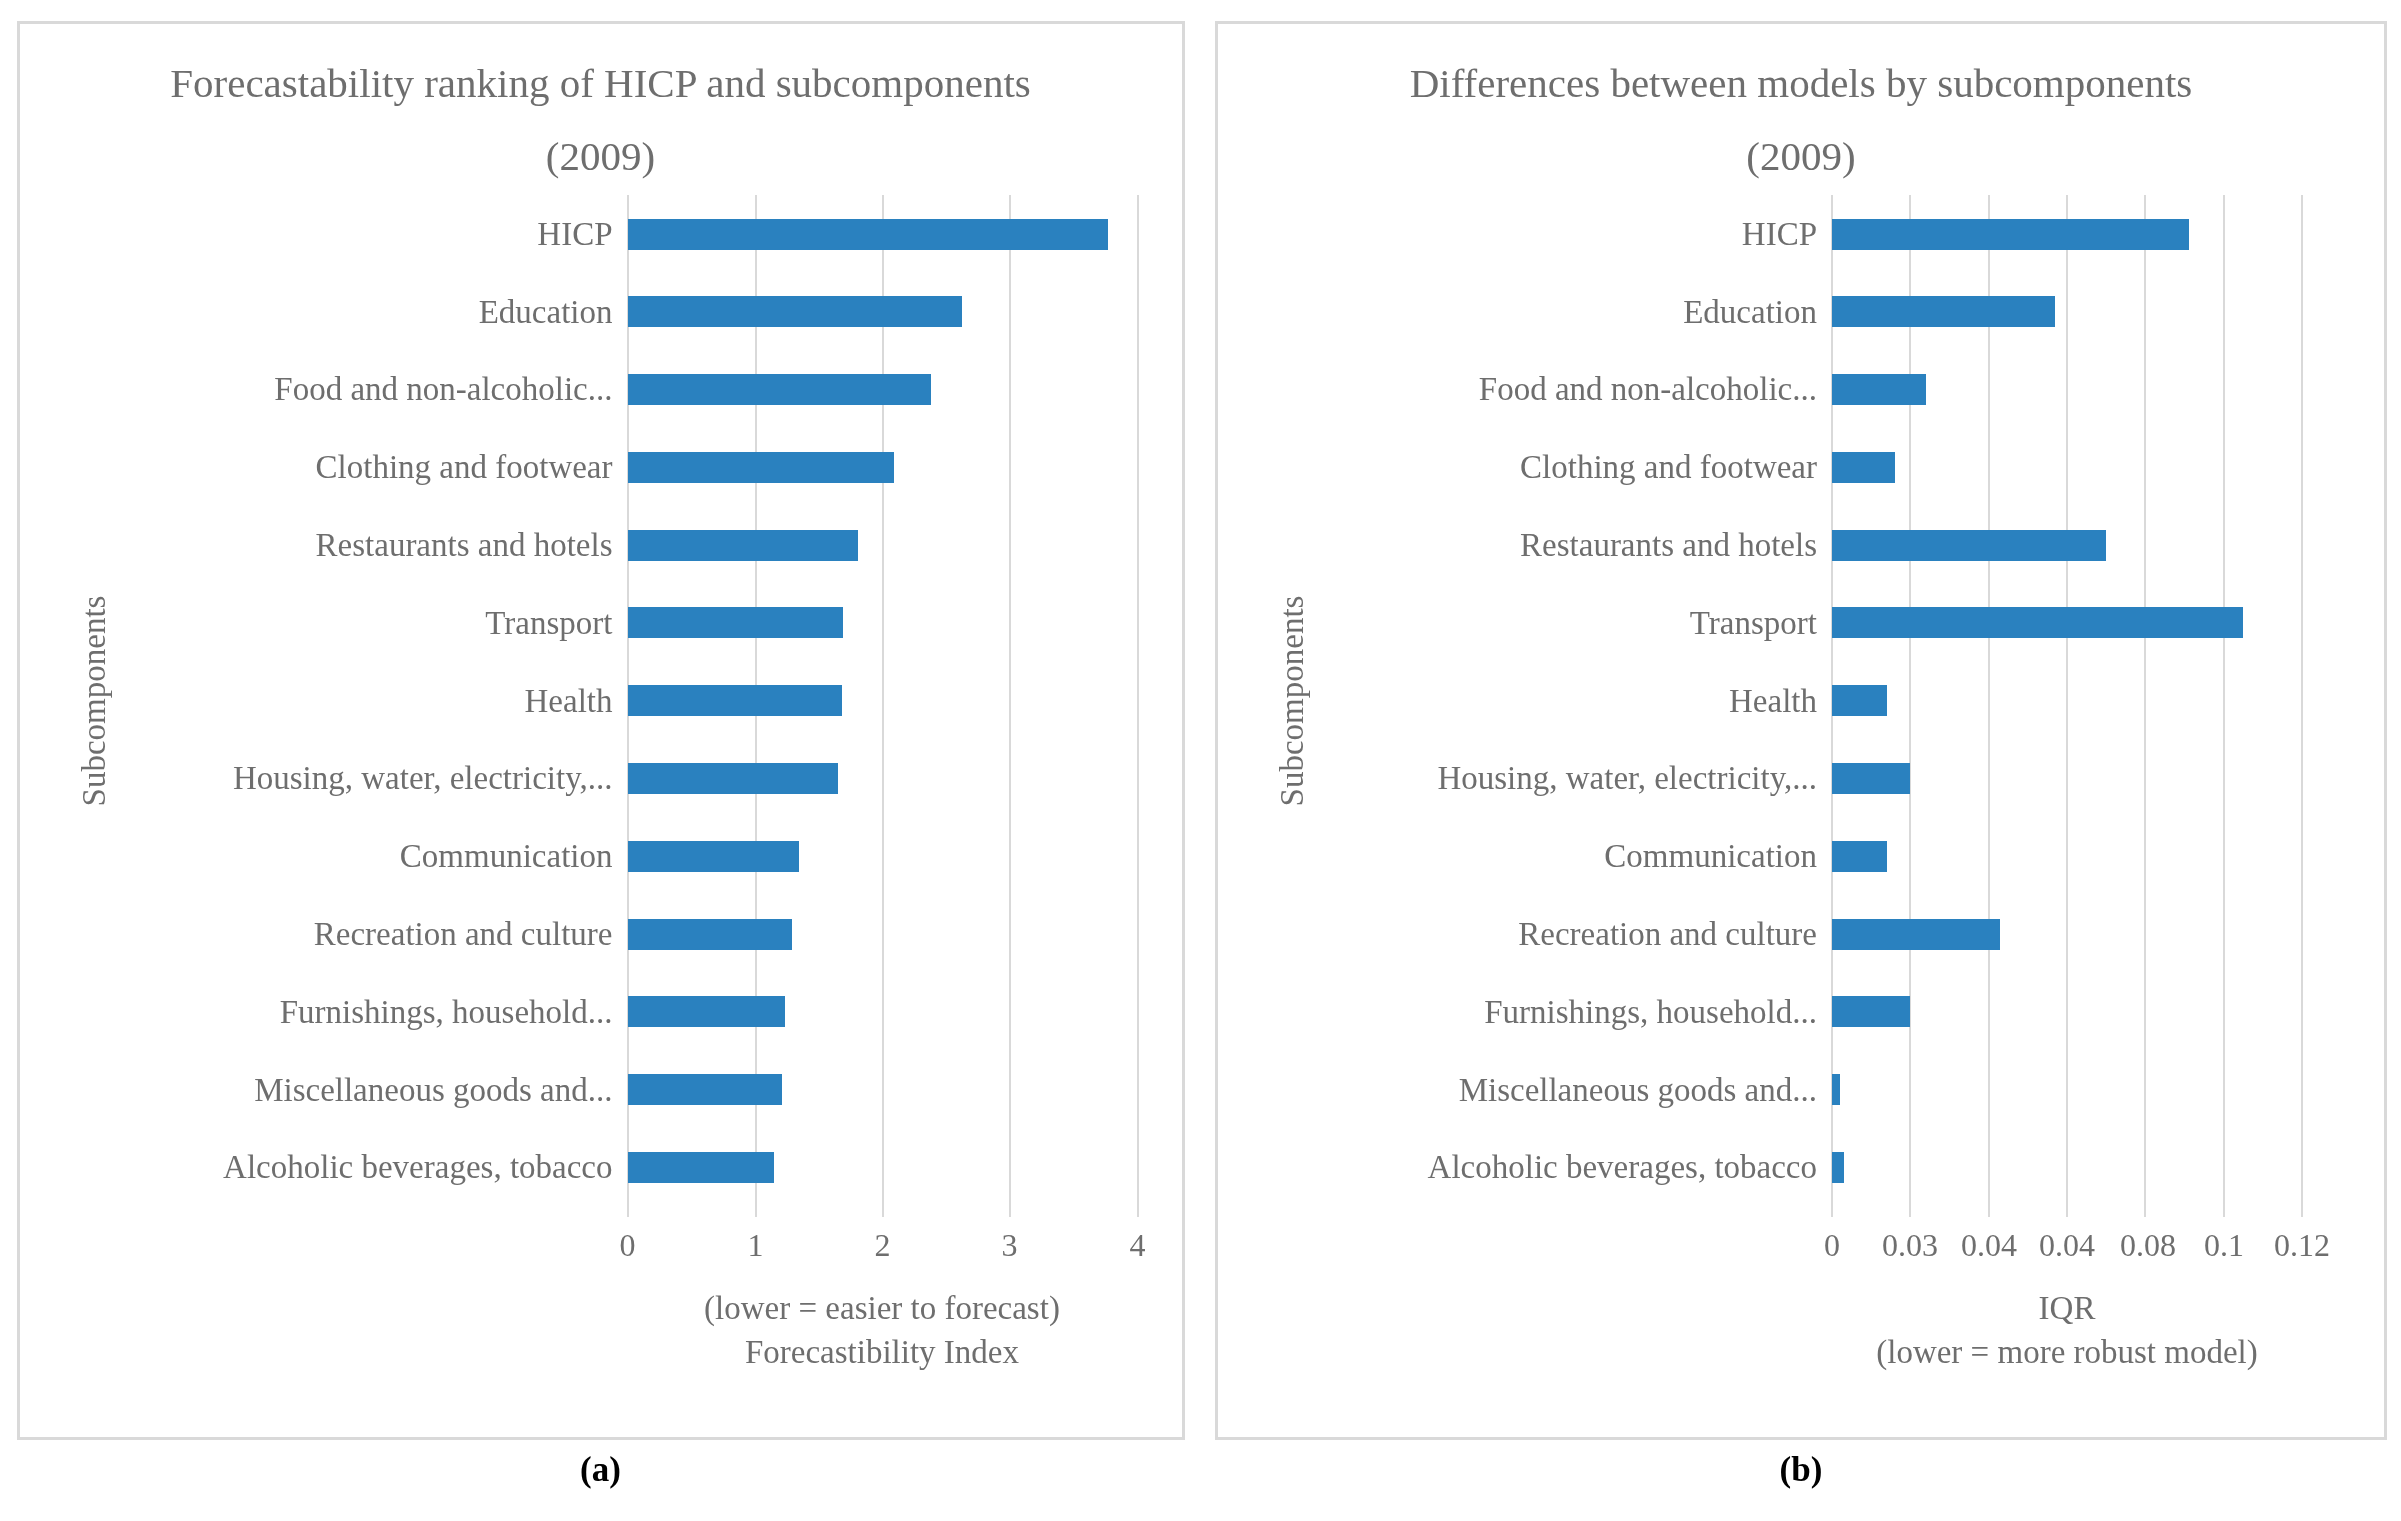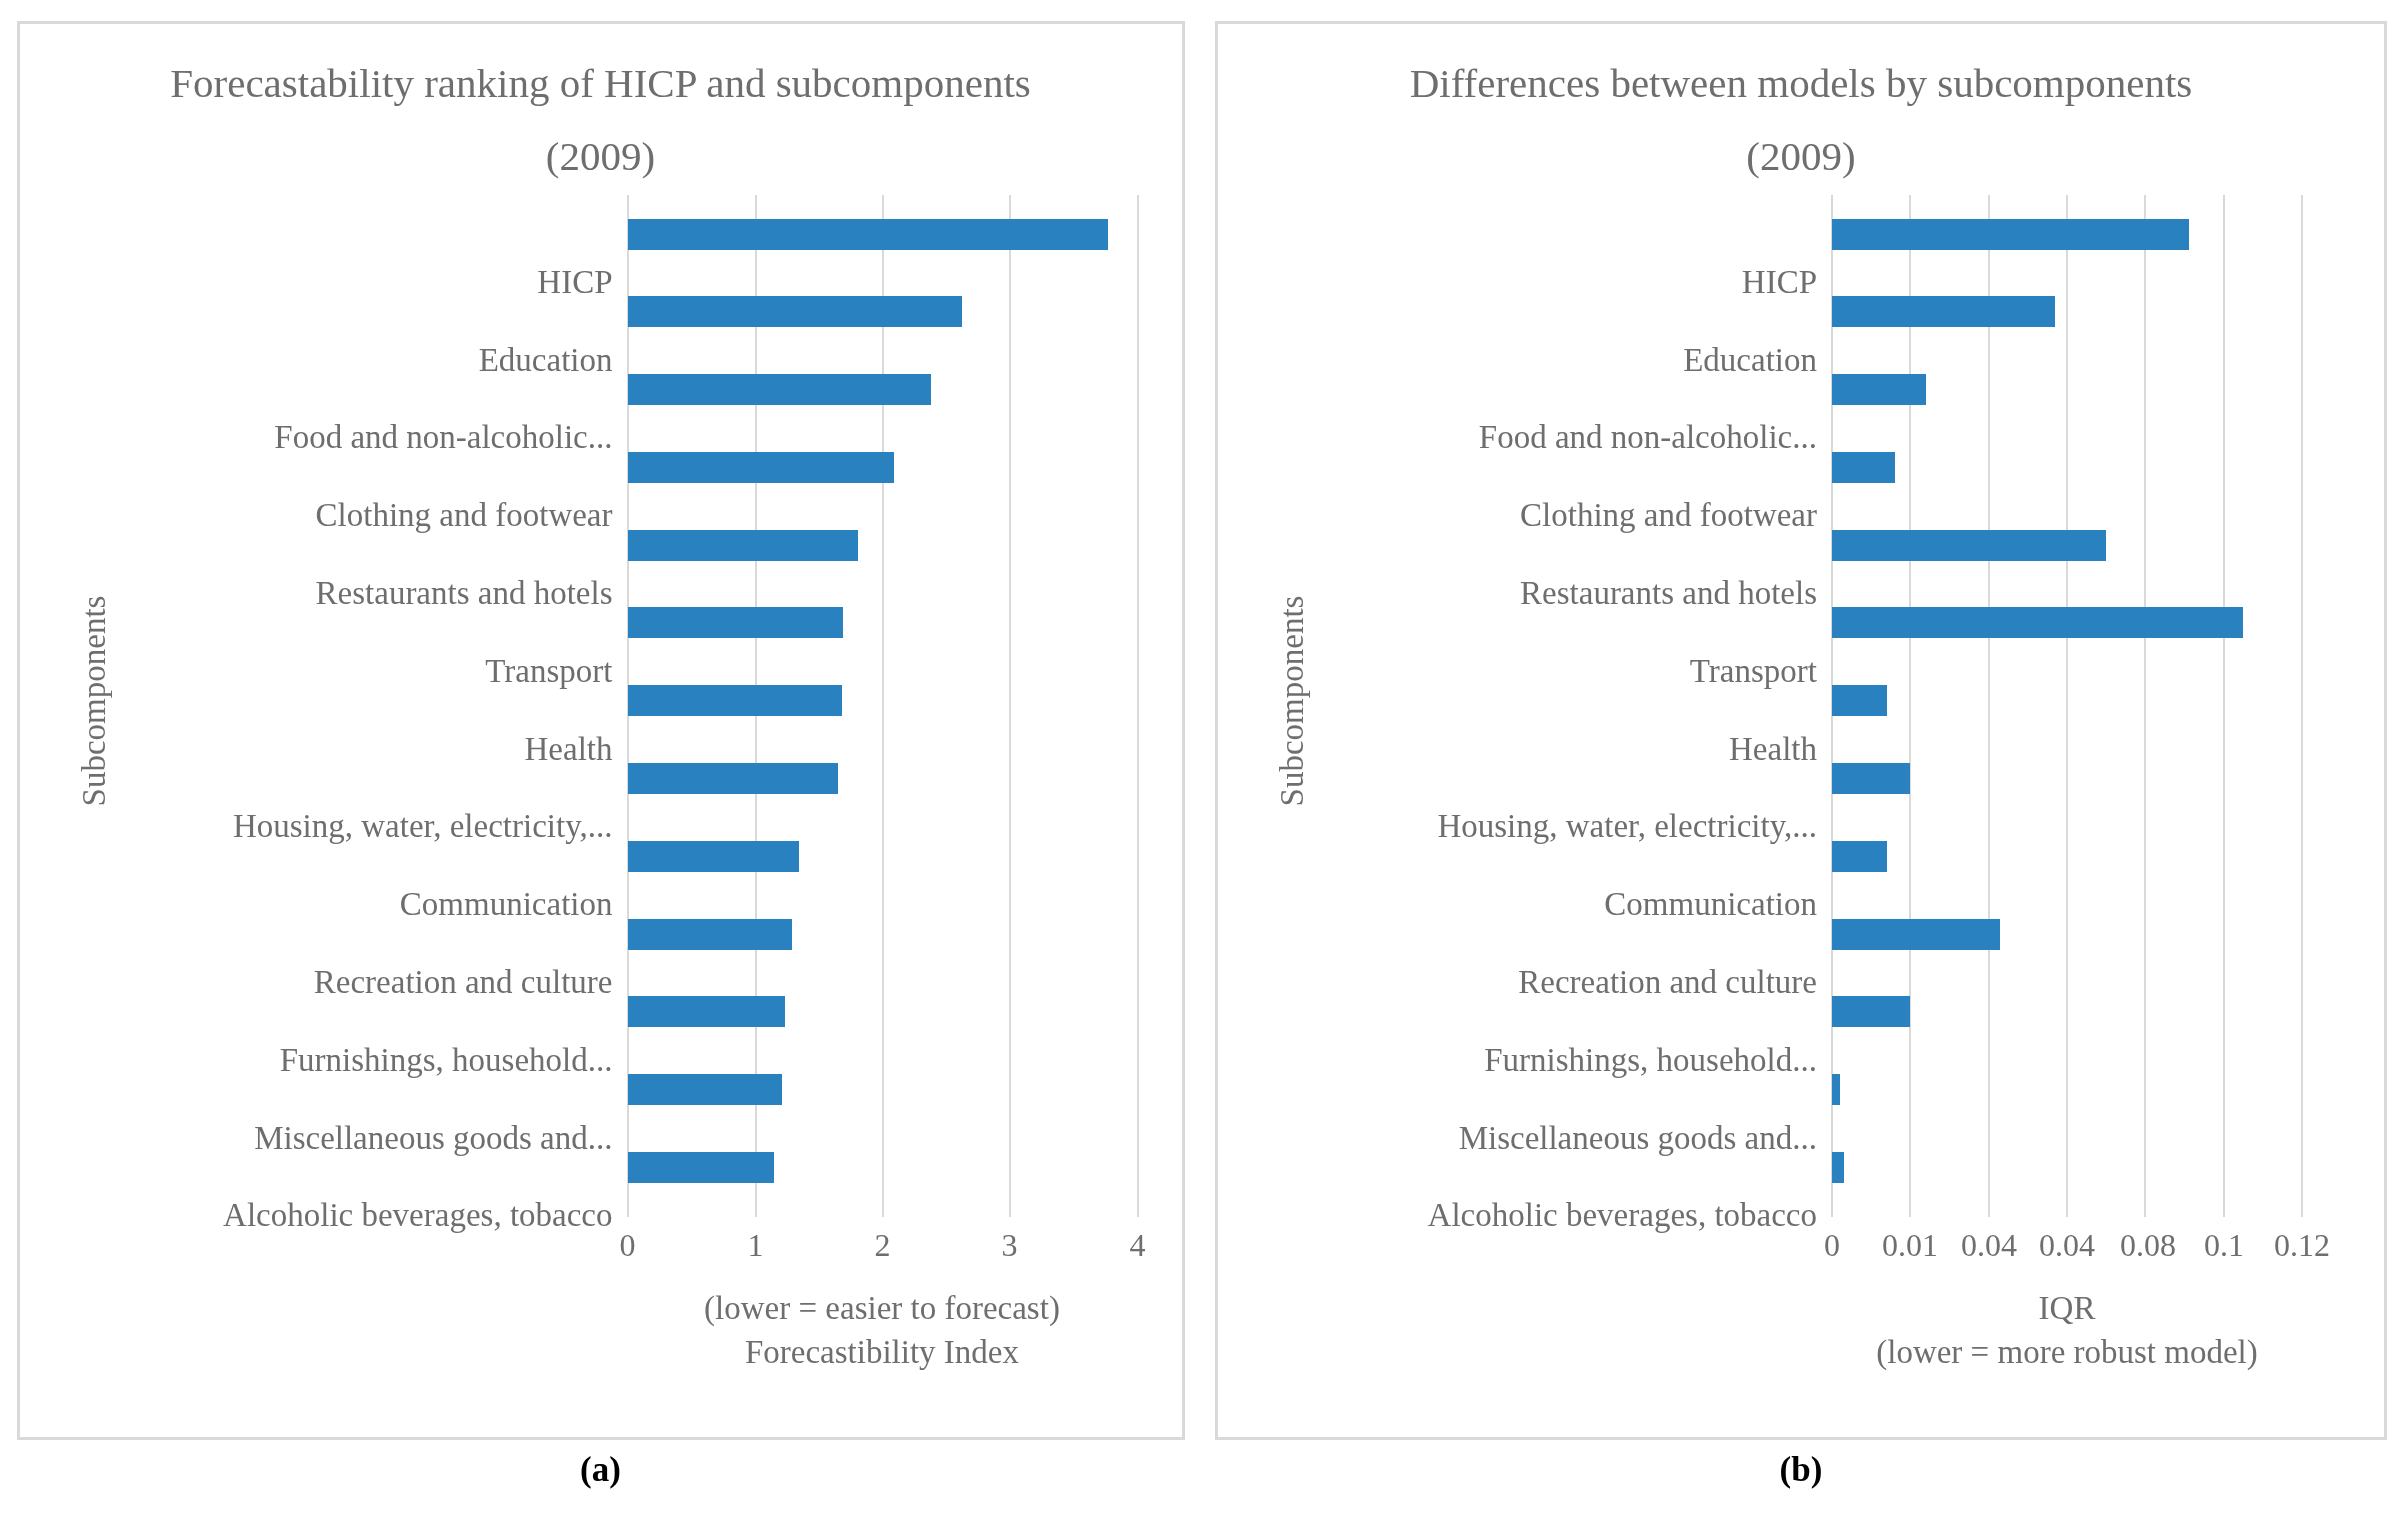--- a/index.html
+++ b/index.html
@@ -12,21 +12,21 @@
   .chart-title{position:absolute;top:23px;left:0;right:0;text-align:center;
                font-size:41px;line-height:1.78;color:#6E6E6E;}
   .y-axis-title{position:absolute;left:74px;top:677px;
                 transform:translate(-50%,-50%) rotate(-90deg);
                 font-size:33px;white-space:nowrap;color:#6E6E6E;}
   .plot{position:absolute;top:171px;height:1011px;left:0;right:0;overflow:visible;}
   .gridline{position:absolute;top:0;height:100%;width:2.2px;background:#D9D9D9;}
   .tick-stub{position:absolute;top:100%;height:11px;width:2.2px;background:#D9D9D9;}
   .bar{position:absolute;height:31px;background:#2A81BF;}
   .cat-label{position:absolute;font-size:33px;white-space:nowrap;
-             transform:translateY(-50%);color:#6E6E6E;margin-top:48px;}
+             transform:translateY(-50%);color:#6E6E6E;}
   .tick-label{position:absolute;top:1032px;transform:translateX(-50%);
               font-size:32px;color:#6E6E6E;white-space:nowrap;}
   .x-axis-title{position:absolute;top:1263px;text-align:center;font-size:33px;
                 line-height:1.32;color:#6E6E6E;}
   #xlab-a{left:608px;width:509px;}
   #xlab-b{left:614px;width:470px;}
   .caption{position:absolute;top:1450px;text-align:center;font-weight:bold;
            font-size:35px;color:#000;}
   #cap-a{left:16.5px;width:1168px;}
   #cap-b{left:1215px;width:1172px;}
@@ -96,21 +96,21 @@
       <div>Differences between models by subcomponents</div>
       <div>(2009)</div>
     </div>
     <div class="y-axis-title">Subcomponents</div>
     <div class="plot" id="plot-b">
         <div class="gridline" style="left: 613px; background: rgb(217, 217, 217);"></div>
         <div class="tick-stub" style="left: 613px; background: rgb(217, 217, 217);"></div>
         <div class="tick-label" style="left: 614px;">0</div>
         <div class="gridline" style="left: 691px; background: rgb(217, 217, 217);"></div>
         <div class="tick-stub" style="left: 691px; background: rgb(217, 217, 217);"></div>
-        <div class="tick-label" style="left: 692px;">0.01</div>
+        <div class="tick-label" style="left: 692px;">0.03</div>
         <div class="gridline" style="left: 770px; background: rgb(217, 217, 217);"></div>
         <div class="tick-stub" style="left: 770px; background: rgb(217, 217, 217);"></div>
         <div class="tick-label" style="left: 771px;">0.04</div>
         <div class="gridline" style="left: 848px; background: rgb(217, 217, 217);"></div>
         <div class="tick-stub" style="left: 848px; background: rgb(217, 217, 217);"></div>
         <div class="tick-label" style="left: 849px;">0.04</div>
         <div class="gridline" style="left: 926px; background: rgb(217, 217, 217);"></div>
         <div class="tick-stub" style="left: 926px; background: rgb(217, 217, 217);"></div>
         <div class="tick-label" style="left: 930px;">0.08</div>
         <div class="gridline" style="left: 1005px; background: rgb(217, 217, 217);"></div>

